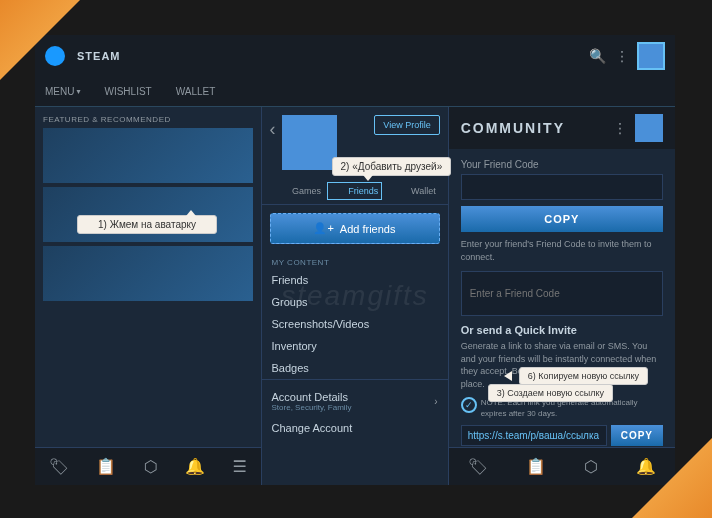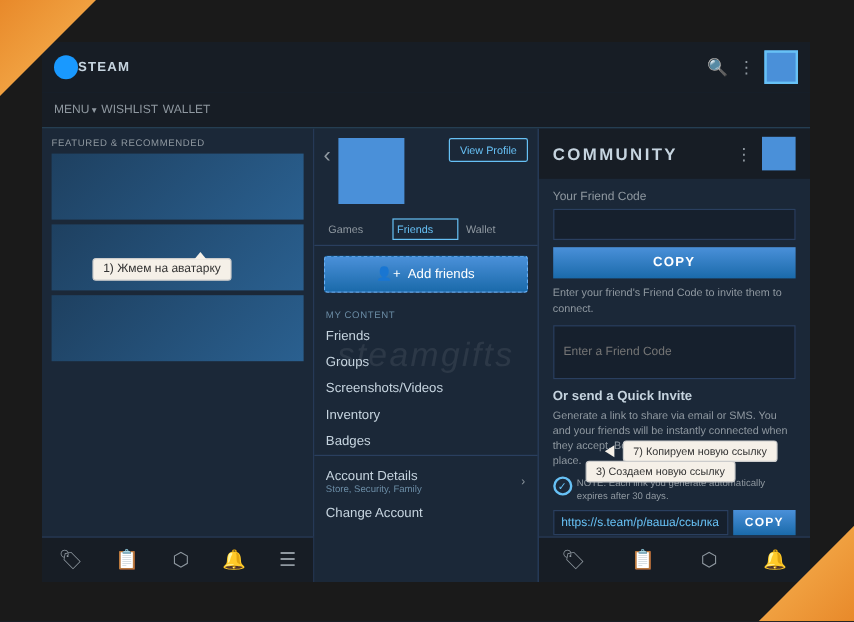--- a/index.html
+++ b/index.html
@@ -49,21 +49,21 @@
       background: #171d25;
       display: flex;
       align-items: center;
       padding: 0 10px;
       gap: 8px;
       position: relative;
     }
     .steam-logo {
       display: flex;
       align-items: center;
-      gap: 0;
+      gap: 12px;
     }
     .steam-logo-icon {
       width: 20px;
       height: 20px;
       background: #1999ff;
       border-radius: 50%;
     }
     .steam-logo-text {
       color: #c6d4df;
       font-size: 11px;
@@ -86,21 +86,21 @@
       border: 2px solid #67c1f5;
     }
 
     
     .steam-nav {
       height: 30px;
       background: #171d25;
       display: flex;
       align-items: center;
       padding: 0 10px;
-      gap: 4px;
+      gap: 24px;
       border-bottom: 1px solid #2a475e;
     }
     .nav-item {
       color: #8f98a0;
       font-size: 10px;
       text-transform: uppercase;
       cursor: pointer;
       display: flex;
       align-items: center;
       gap: 2px;
@@ -161,21 +161,21 @@
     }
 
     
     .tooltip-1 {
       position: absolute;
       top: 108px;
       left: 42px;
       background: #f5f0e8;
       border: 1px solid #ccc;
       border-radius: 3px;
-      padding: 3px 8px;
+      padding: 3px 20px;
       font-size: 10px;
       color: #333;
       white-space: nowrap;
       z-index: 20;
     }
     .tooltip-1::after {
       content: '';
       position: absolute;
       top: -6px;
       right: 20px;
@@ -253,21 +253,21 @@
 
     
     .profile-tabs {
       display: flex;
       padding: 4px 8px;
       gap: 2px;
       border-bottom: 1px solid #2a3f5f;
     }
     .profile-tab {
       flex: 1;
-      text-align: left;
+      text-align: right;
       color: #8f98a0;
       font-size: 9px;
       padding: 3px;
       cursor: pointer;
       border: 1px solid transparent;
     }
     .profile-tab.active {
       border: 1px solid #67c1f5;
       color: #67c1f5;
     }
@@ -620,20 +620,23 @@
         <span class="bottom-nav-icon">🏷</span>
         <span class="bottom-nav-icon">📋</span>
         <span class="bottom-nav-icon">⬡</span>
         <span class="bottom-nav-icon">🔔</span>
         <span class="bottom-nav-icon">☰</span>
       </div>
     </div>
 
     <div class="middle-panel">
 
+      <div class="annotation-2">
+        <span>2) «Добавить друзей»</span>
+      </div>
 
       <div class="profile-top">
         <span class="back-arrow">‹</span>
         <div class="profile-avatar"></div>
         <button class="view-profile-btn">View Profile</button>
       </div>
 
       <div class="profile-tabs">
         <div class="profile-tab">
           <span>Games</span>
@@ -707,21 +710,21 @@
             <button class="copy-link-btn">COPY</button>
           </div>
 
           <button class="generate-link-btn">Generate new link</button>
 
           <div class="annotation-3">
             <span>3) Создаем новую ссылку</span>
           </div>
 
           <div class="annotation-4">
-            <span>7) Копируем новую ссылку</span>
+            <span>6) Копируем новую ссылку</span>
           </div>
         </div>
       </div>
 
       <div class="community-bottom-nav">
         <span class="bottom-nav-icon">🏷</span>
         <span class="bottom-nav-icon">📋</span>
         <span class="bottom-nav-icon">⬡</span>
         <span class="bottom-nav-icon">🔔</span>
       </div>

